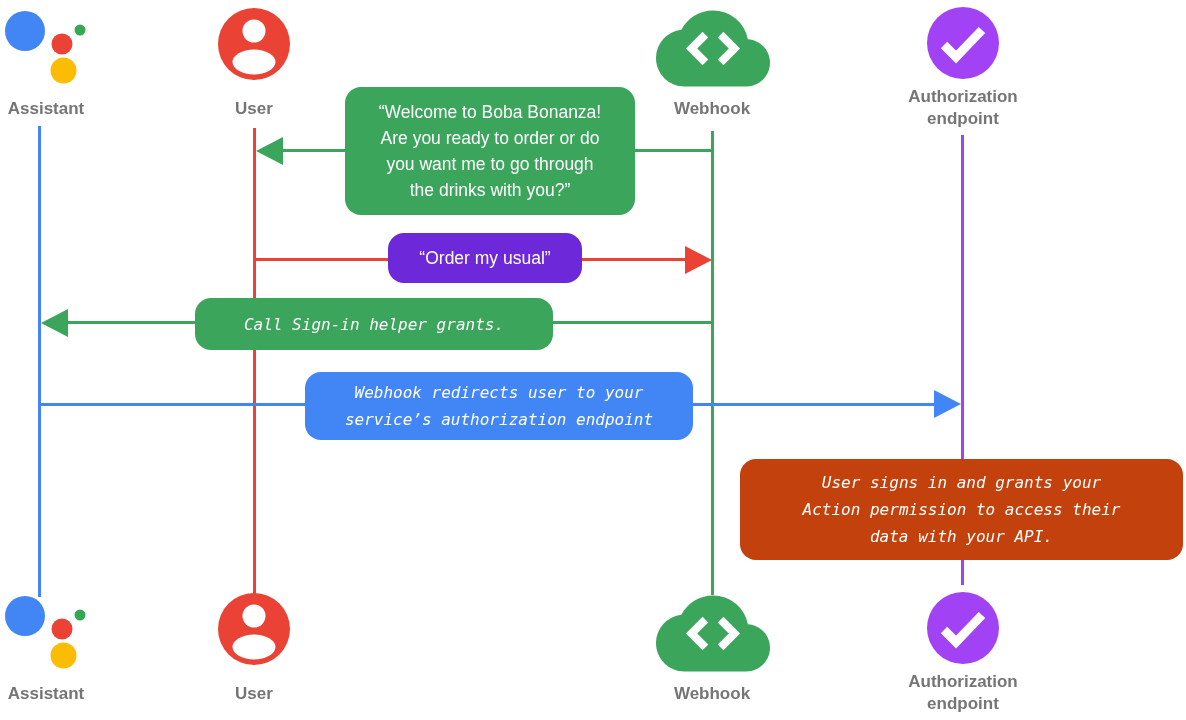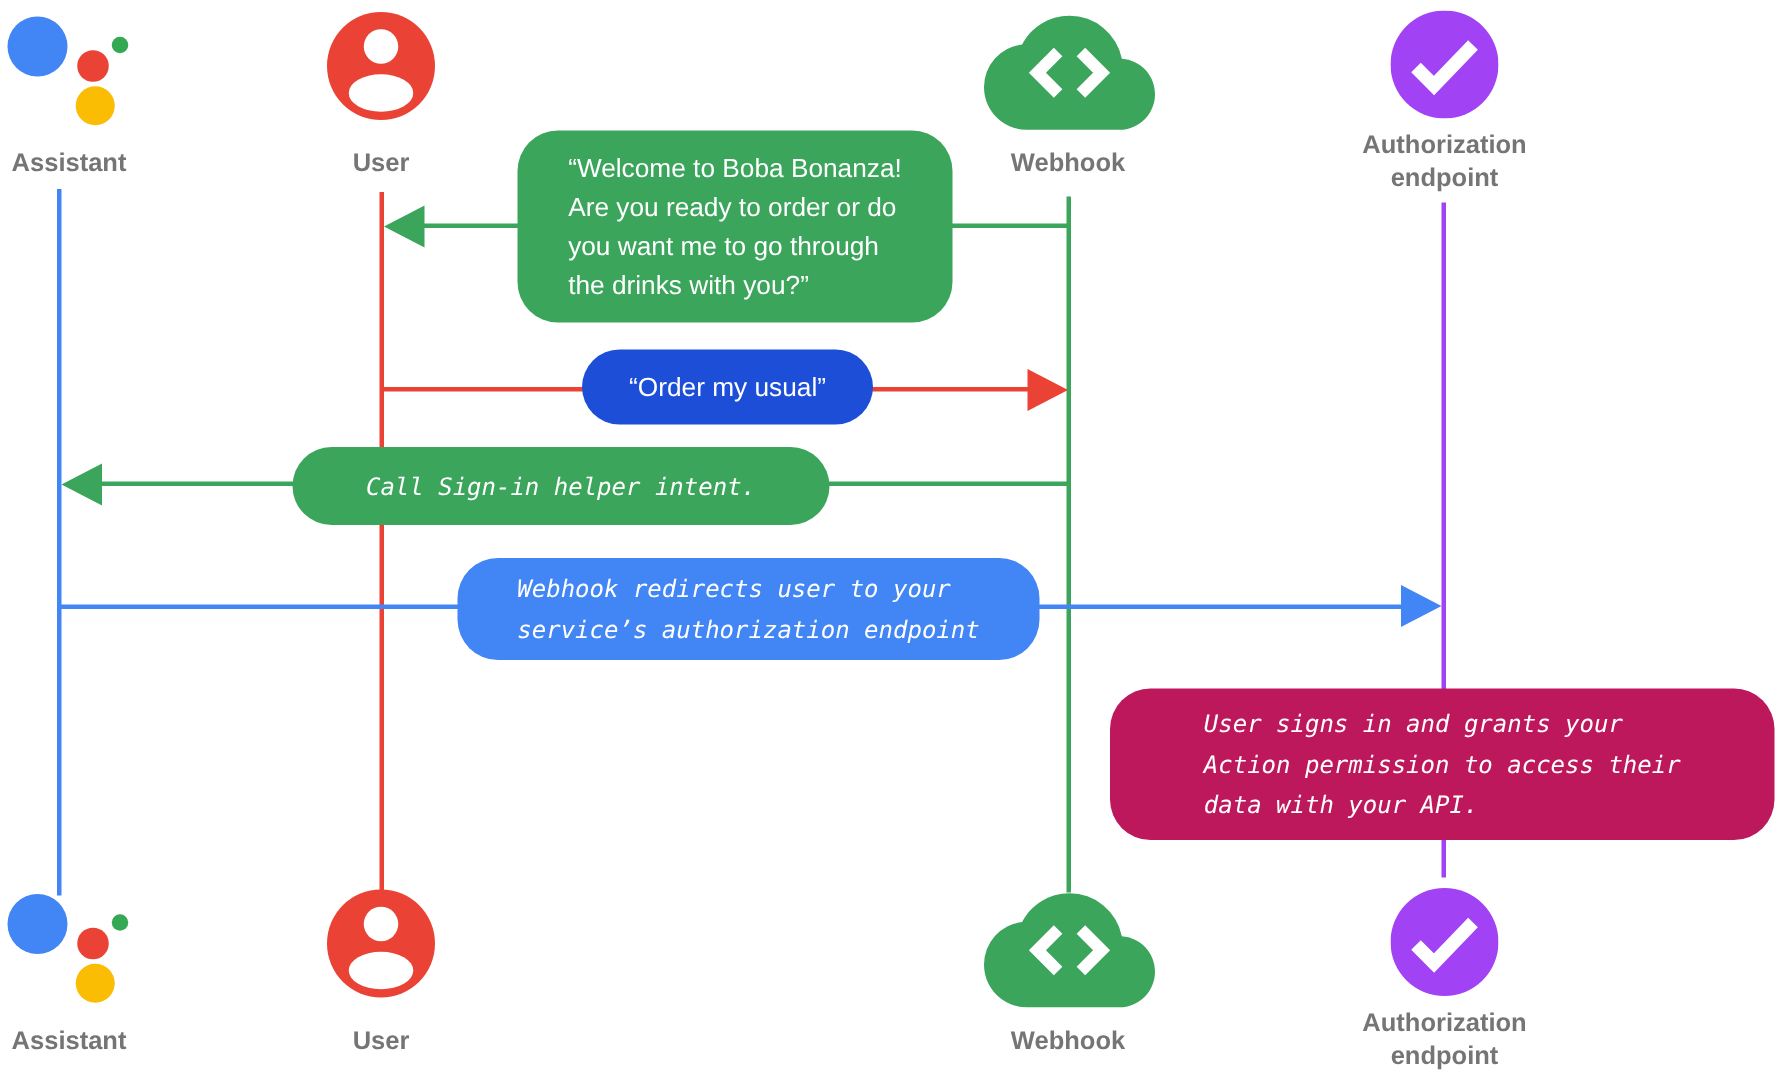--- a/index.html
+++ b/index.html
@@ -15,30 +15,30 @@
   .lifeline{position:absolute;width:3px;z-index:1;}
   .ll-blue{background:#4285F4;}
   .ll-red{background:#EA4335;}
   .ll-green{background:#3BA55C;}
   .ll-purple{background:#A142F4;}
   .msg-line{position:absolute;height:3px;z-index:2;}
   .head{position:absolute;width:0;height:0;z-index:2;}
   .head-left{border-top:14px solid transparent;border-bottom:14px solid transparent;border-right:27px solid transparent;}
   .head-right{border-top:14px solid transparent;border-bottom:14px solid transparent;border-left:27px solid transparent;}
   .bubble{
-    position:absolute;z-index:3;border-radius:27px;color:#ffffff;
-    display:flex;align-items:center;justify-content:center;
+    position:absolute;z-index:3;border-radius:16px;color:#ffffff;
+    display:flex;align-items:center;justify-content:center;text-align:center;
     white-space:pre-line;
   }
   .speech{font-size:17.5px;line-height:26px;}
   .code{font-family:"DejaVu Sans Mono", monospace;font-style:italic;font-size:16px;line-height:27px;}
   .bg-green{background:#3BA55C;}
-  .bg-red{background:#1d4ed8;}
+  .bg-red{background:#6d28d9;}
   .bg-blue{background:#4285F4;}
-  .bg-cyan{background:#be185d;}
+  .bg-cyan{background:#c2410c;}
   .ln-green{background:#3BA55C;}
   .ln-red{background:#EA4335;}
   .ln-blue{background:#4285F4;}
   .hd-green-l{border-right-color:#3BA55C;}
   .hd-green-l2{border-right-color:#3BA55C;}
   .hd-red-r{border-left-color:#EA4335;}
   .hd-blue-r{border-left-color:#4285F4;}
 </style>
 </head>
 <body>
@@ -62,21 +62,21 @@
   <div class="msg-line ln-blue" style="left:40px;top:403px;width:895px;"></div>
   <div class="head head-right hd-blue-r" style="left:934px;top:390px;"></div>
 
   <div class="bubble bg-green speech" style="left:345px;top:87px;width:290px;height:128px;">“Welcome to Boba Bonanza!
 Are you ready to order or do
 you want me to go through
 the drinks with you?”</div>
 
   <div class="bubble bg-red speech" style="left:388px;top:233px;width:194px;height:50px;">“Order my usual”</div>
 
-  <div class="bubble bg-green code" style="left:195px;top:298px;width:358px;height:52px;">Call Sign-in helper intent.</div>
+  <div class="bubble bg-green code" style="left:195px;top:298px;width:358px;height:52px;">Call Sign-in helper grants.</div>
 
   <div class="bubble bg-blue code" style="left:305px;top:372px;width:388px;height:68px;">Webhook redirects user to your
 service’s authorization endpoint</div>
 
   <div class="bubble bg-cyan code" style="left:740px;top:459px;width:443px;height:101px;">User signs in and grants your
 Action permission to access their
 data with your API.</div>
 
   <svg class="icon" style="left:0;top:8px;" width="92" height="80" viewBox="0 0 92 80">
     <circle cx="25" cy="23" r="20" fill="#4285F4"></circle>

